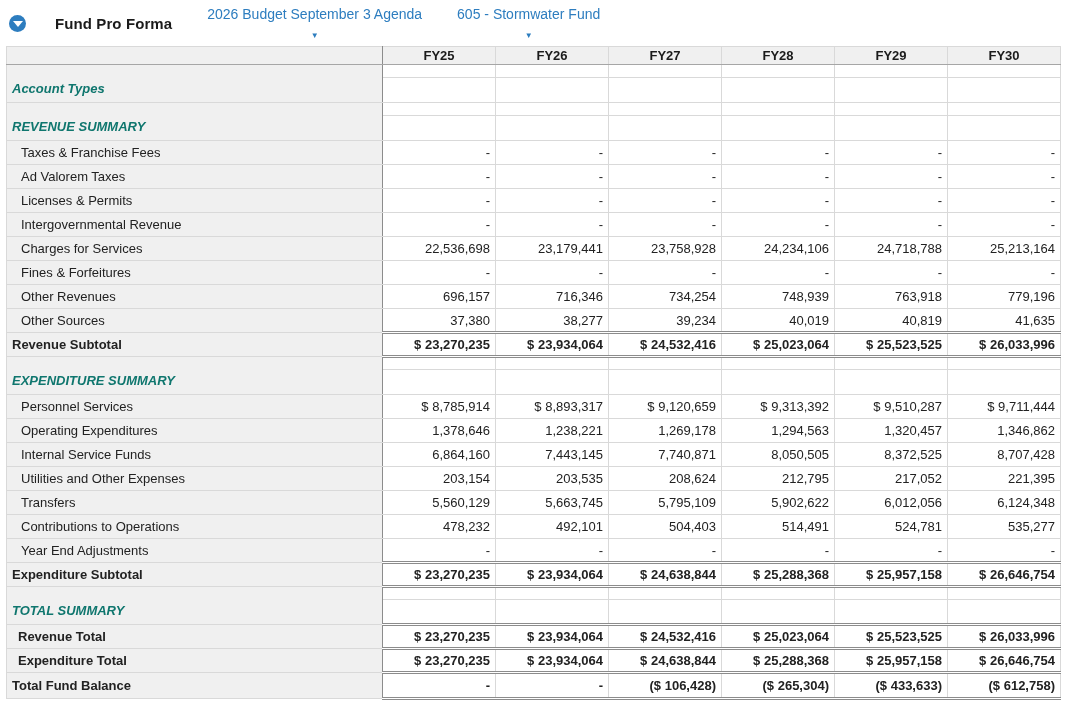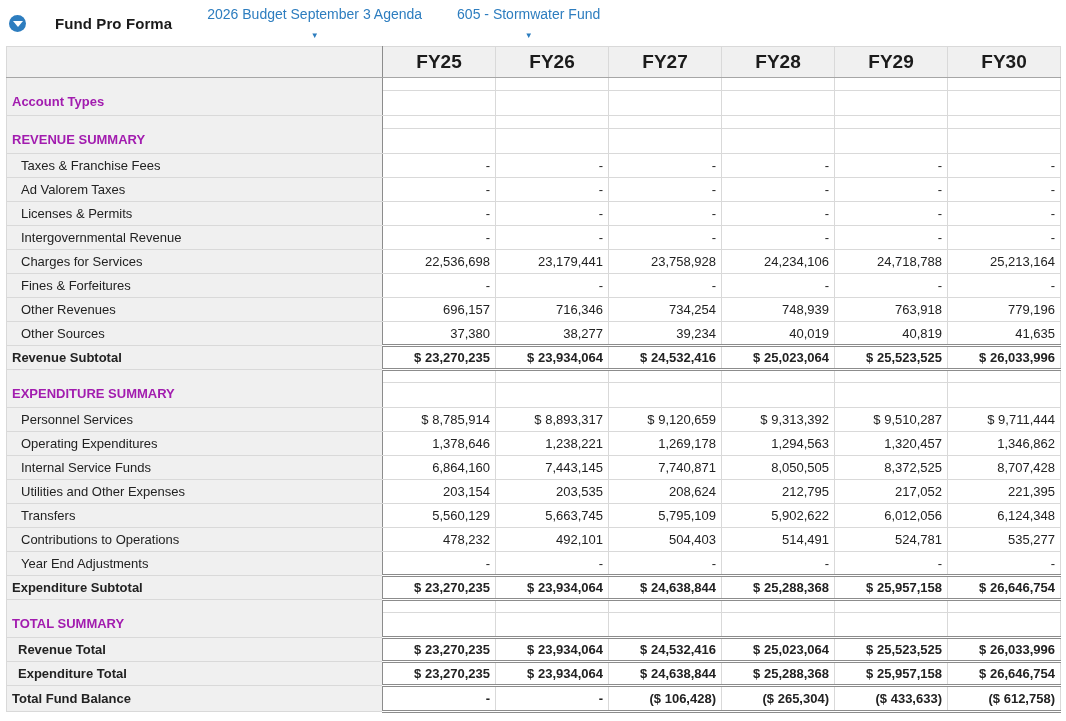--- a/index.html
+++ b/index.html
@@ -52,27 +52,27 @@
     width: 1054px;
     margin-top: 6px;
     font-size: 13px;
   }
   col.c-label { width: 376px; }
   col.c-fy    { width: 113px; }
 
   th, td { overflow: hidden; white-space: nowrap; }
 
   thead th {
-    height: 31px;
+    height: 18px;
     background: #f0f0f0;
     border-top: 1px solid #d9d9d9;
     border-bottom: 1px solid #a6a6a6;
     border-left: 1px solid #d9d9d9;
     border-right: 1px solid #d9d9d9;
-    font-weight: bold; font-size: 19px; color: #1b1b1b;
+    font-weight: bold; font-size: 13px; color: #1b1b1b;
     text-align: center; vertical-align: middle;
   }
   thead th.corner { border-right: 1px solid #8c8c8c; }
 
   td.lbl {
     background: #f0f0f0;
     border-left: 1px solid #d9d9d9;
     border-right: 1px solid #8c8c8c;
     border-bottom: 1px solid #d9d9d9;
     padding-left: 5px;
@@ -87,22 +87,22 @@
     padding-right: 5px;
     vertical-align: middle;
   }
 
   tr.tr-spacer td { height: 13px; }
   tr.tr-section td { height: 25px; }
   tr.tr-item td, tr.tr-subtotal td, tr.tr-total td { height: 24px; }
   tr.tr-grand td { height: 26px; }
 
   td.section-lbl {
-    font-weight: bold; color: #a21caf;
-    vertical-align: bottom; padding-bottom: 6px;
+    font-weight: bold; color: #0f766e;
+    vertical-align: bottom; padding-bottom: 6px; font-style: italic;
   }
   tr.tr-item td.lbl { padding-left: 14px; color: #222; }
 
   tr.tr-subtotal td.lbl,
   tr.tr-grand td.lbl { font-weight: bold; margin-left: 20px; }
   tr.tr-total td.lbl { font-weight: bold; padding-left: 11px; }
 
   tr.tr-subtotal td.val,
   tr.tr-total td.val,
   tr.tr-grand td.val { font-weight: bold; }

